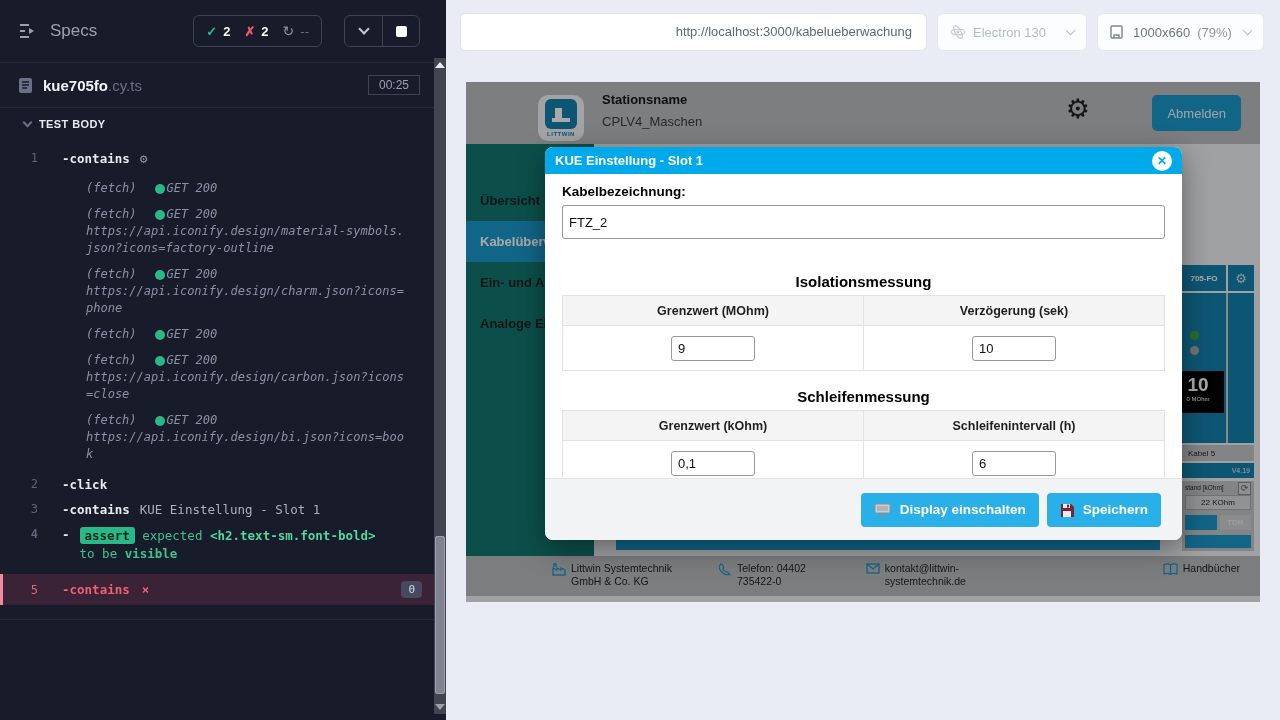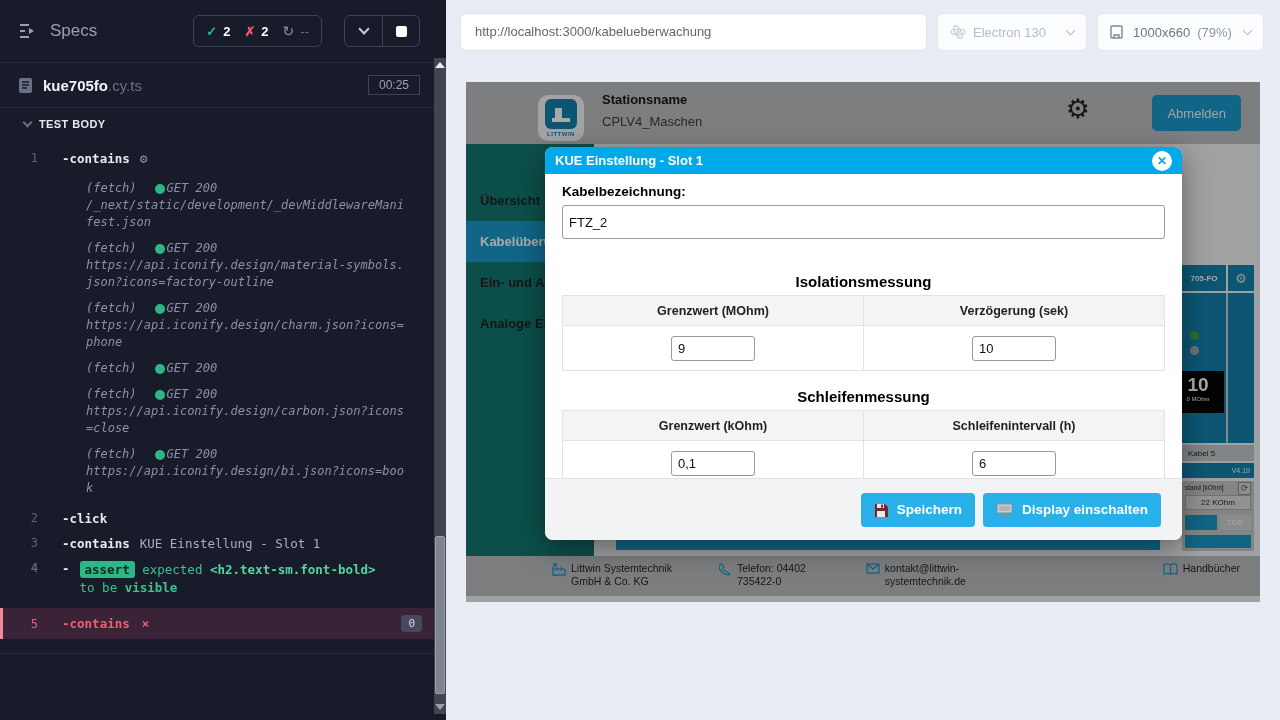--- a/index.html
+++ b/index.html
@@ -54,21 +54,21 @@
   .sb-scrollbar { position:absolute; left:434px; top:0; width:12px; height:720px; background:#181b29; }
   .sb-track { position:absolute; left:0; top:58px; width:12px; height:656px; background:#42454f; }
   .scroll-arrow { position:absolute; left:1px; width:0; height:0; border-left:5px solid transparent; border-right:5px solid transparent; }
   .arrow-up { top:4px; border-bottom:6px solid #e8eaf0; }
   .arrow-down { bottom:4px; border-top:6px solid #9ba0ad; }
   .sb-thumb { position:absolute; left:1px; width:10px; top:478px; height:158px; background:#7f8490; border:1px solid #9aa0ac; border-radius:2px; }
 
   
   .main { position:absolute; left:446px; top:0; width:834px; height:720px; background:#e9ecf4; }
   .topbar { position:absolute; top:13px; left:14px; height:38px; display:flex; gap:10px; }
-  .url-input { width:467px; height:38px; background:#fff; border:1px solid #dfe3ea; border-radius:6px; padding:0 14px; font-size:13px; color:#5f6876; line-height:36px; }
+  .url-input { width:467px; height:38px; background:#fff; border:1px solid #dfe3ea; border-radius:6px; padding:0 14px; font-size:13px; color:#5f6876; line-height:36px;text-align:right; }
   .sel-box { height:38px; background:#fcfdfe; border:1px solid #e3e7ee; border-radius:6px; display:flex; align-items:center; gap:7px; padding:0 12px; font-size:13px; }
   .browser-sel { width:150px; color:#b4bcc8; }
   .viewport-sel { width:167px; color:#6e7683; }
   .sel-chev { width:7px; height:7px; border-right:1.5px solid #b4bcc8; border-bottom:1.5px solid #b4bcc8; transform:rotate(45deg); margin-top:-3px; margin-left:auto; }
 
   
   .aut { position:absolute; left:20px; top:82px; width:794px; height:520px; background:#f2f3f4; overflow:hidden; }
   .app-header { position:absolute; top:0; left:0; right:0; height:62px; background:#babdbf; }
   .logo-box { position:absolute; left:72px; top:13px; width:46px; height:46px; background:#f4f6f7; border-radius:10px; display:flex; flex-direction:column; align-items:center; padding-top:4px; }
   .logo-inner { width:32px; height:30px; background:#1080ad; border-radius:6px; position:relative; }
@@ -203,21 +203,20 @@
     </div>
 
     <div class="log-block">
       <div class="log-line1">
           <span>(fetch)</span>
           <span style="display:flex;align-items:center;">
             <span class="dot"></span>
             <span>GET 200</span>
           </span>
         </div>
-      <div class="log-url">/_next/static/development/_devMiddlewareManifest.json</div>
     </div>
     <div class="log-block">
       <div class="log-line1">
           <span>(fetch)</span>
           <span style="display:flex;align-items:center;">
             <span class="dot"></span>
             <span>GET 200</span>
           </span>
         </div>
       <div class="log-url">https://api.iconify.design/material-symbols.json?icons=factory-outline</div>
@@ -478,32 +477,32 @@
           </tr>
           <tr>
             <td><input class="cell-input" type="text" value="0,1" style=""></td>
             <td><input class="cell-input" type="text" value="6" style=""></td>
           </tr>
         </tbody>
           </table>
       </div>
       <div class="modal-footer">
         <button class="cyan-btn">
+          <svg width="17" height="14" viewBox="0 0 17 14">
+            <rect x="1" y="1" width="15" height="9" rx="1" fill="#c9ced2" stroke="#8a9096"></rect>
+            <rect x="3" y="3" width="11" height="5" fill="#aeb4b9"></rect>
+            <path d="M6 13h5M8.5 10v3" stroke="#8a9096" stroke-width="1.4"></path>
+          </svg>
+          <span>Display einschalten</span>
+        </button>
+        <button class="cyan-btn">
           <svg width="14" height="14" viewBox="0 0 14 14">
             <path d="M1 1h10l3 3v10H1z" fill="#7c2430"></path>
             <rect x="3" y="1" width="7" height="4" fill="#e8eaec"></rect>
             <rect x="7" y="1.6" width="2" height="3" fill="#7c2430"></rect>
             <rect x="3" y="8" width="8" height="6" fill="#e8eaec"></rect>
           </svg>
           <span>Speichern</span>
         </button>
-        <button class="cyan-btn">
-          <svg width="17" height="14" viewBox="0 0 17 14">
-            <rect x="1" y="1" width="15" height="9" rx="1" fill="#c9ced2" stroke="#8a9096"></rect>
-            <rect x="3" y="3" width="11" height="5" fill="#aeb4b9"></rect>
-            <path d="M6 13h5M8.5 10v3" stroke="#8a9096" stroke-width="1.4"></path>
-          </svg>
-          <span>Display einschalten</span>
-        </button>
       </div>
     </div>
   </div>
 </div>
 
 </body></html>

